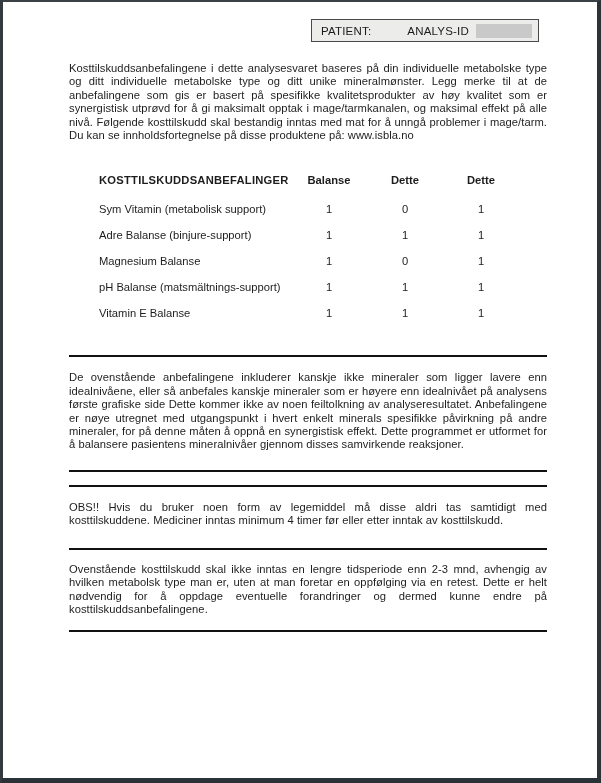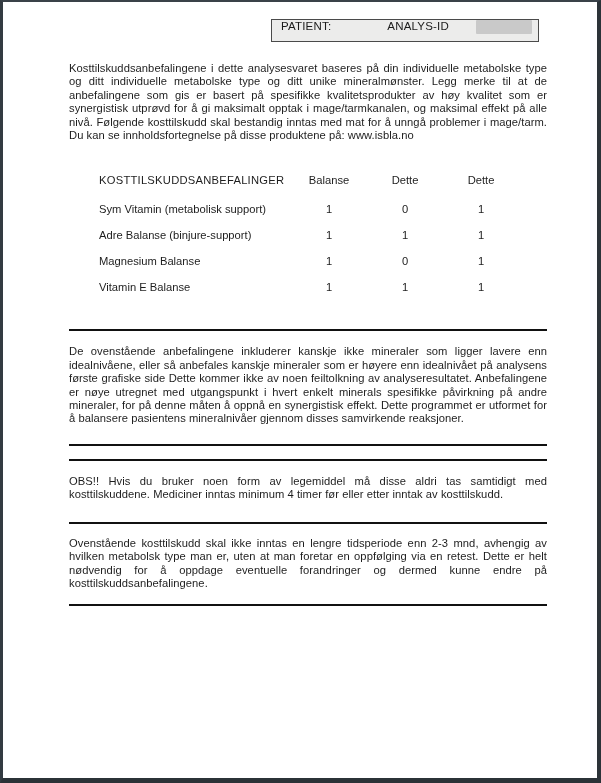--- a/index.html
+++ b/index.html
@@ -34,30 +34,29 @@
     position: absolute;
     top: 17px;
     left: 0;
     right: 0;
     display: flex;
     justify-content: flex-end;
     padding-right: 58px;
   }
   .patient-box {
     display: flex;
-    align-items: flex-start;
+    align-items: center;
     box-sizing: border-box;
     height: 23px;
     padding: 0 6px 0 9px;
     background: #ececeb;
     border: 1px solid #4a4a4a;
     font-size: 11.5px;
     letter-spacing: 0.2px;
     color: #1b1b1b;
-    gap: 20px;
   }
   .patient-label {
     font-size: 11.5px;
     white-space: nowrap;
   }
   .patient-analys {
     margin-left: 36px;
     font-size: 11.5px;
     white-space: nowrap;
   }
@@ -101,21 +100,21 @@
     margin-top: 32px;
     margin-left: 30px;
     width: 420px;
   }
   table.rec-table {
     border-collapse: collapse;
     width: 100%;
     font-size: 11.2px;
   }
   table.rec-table th {
-    font-weight: normal;
+    font-weight: bold;
     text-align: left;
     padding: 0 0 17px 0;
     font-size: 11.2px;
     color: #1d1d1d;
     white-space: nowrap;
   }
   table.rec-table th.num,
   table.rec-table td.num {
     text-align: center;
     width: 76px;
@@ -172,20 +171,26 @@
             <td class="num val-dark">1</td>
             <td class="num val-accent">1</td>
           </tr>
           <tr>
             <td>Magnesium Balanse</td>
             <td class="num val-dark">1</td>
             <td class="num val-dark">0</td>
             <td class="num val-accent">1</td>
           </tr>
           <tr>
+            <td>pH Balanse (matsmältnings-support)</td>
+            <td class="num val-dark">1</td>
+            <td class="num val-dark">1</td>
+            <td class="num val-accent">1</td>
+          </tr>
+          <tr>
             <td>Vitamin E Balanse</td>
             <td class="num val-dark">1</td>
             <td class="num val-dark">1</td>
             <td class="num val-accent">1</td>
           </tr>
         </tbody>
       </table>
     </div>
 
     <div class="block-gap-a"></div>

